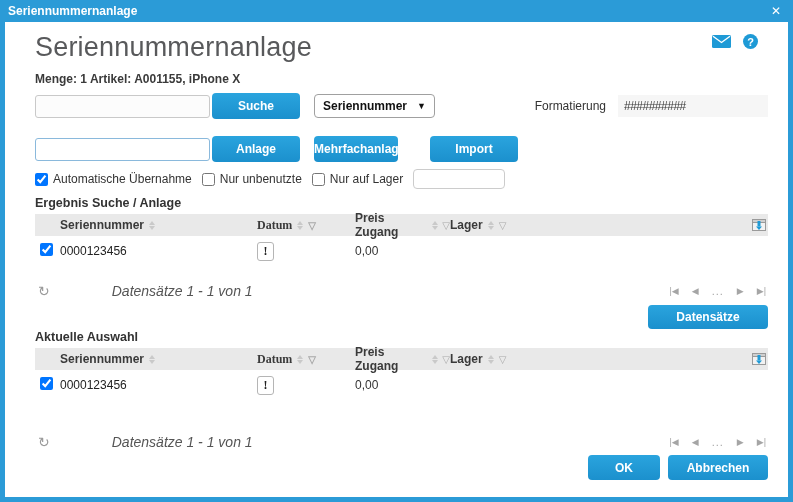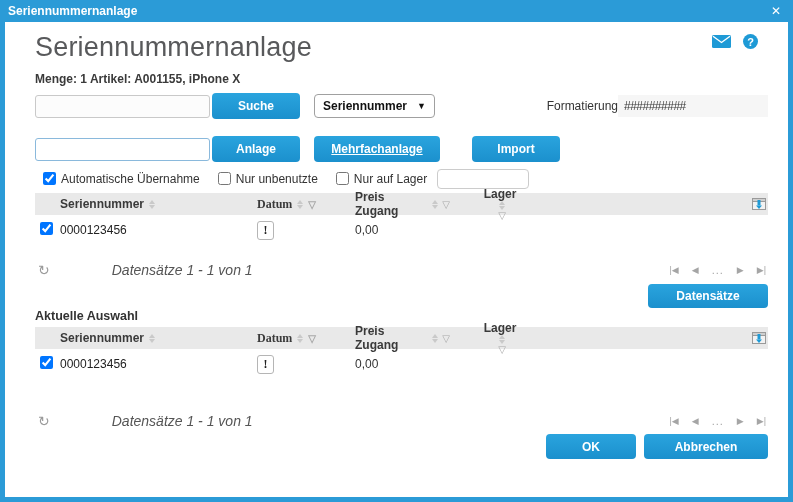--- a/index.html
+++ b/index.html
@@ -41,57 +41,57 @@
     background: #fcfcfc; padding: 0 6px; font-size: 12px; outline: none;
   }
   .text-input.blue-border { border: 1px solid #8ab9dc; background: #fff; }
 
   .btn {
     height: 26px; border: none; border-radius: 4px; color: #fff; font-weight: bold;
     font-size: 12px; cursor: pointer; font-family: inherit;
     background: linear-gradient(#2aa4de, #1b90cd);
   }
   .btn-suche, .btn-anlage { width: 88px; margin-left: 2px; }
-  .btn-mehrfach { width: 126px; margin-left: 14px; text-decoration: underline; }
+  .btn-mehrfach { width: 84px; margin-left: 14px; }
   .btn-import { width: 88px; margin-left: 32px; }
 
   .dropdown {
     margin-left: 14px; height: 24px; border: 1px solid #a0a0a0; border-radius: 4px;
     background: #fff; display: flex; align-items: center; gap: 10px; padding: 0 8px;
     font-weight: 600; color: #111; cursor: pointer;
   }
   .dropdown .arrow { font-size: 9px; color: #111; }
 
-  .format-group { margin-left: auto; display: flex; align-items: center; gap: 0; }
+  .format-group { margin-left: auto; display: flex; align-items: center; gap: 12px; }
   .format-value {
     width: 150px; height: 22px; background: #f6f6f6; display: flex; align-items: center;
     padding: 0 6px; color: #3a3a3a; letter-spacing: -0.5px;
   }
 
   .cb-row { margin-top: 7px; display: flex; align-items: center; font-size: 12px; color: #333; }
-  .cb-item { display: flex; align-items: flex-start; margin-right: 10px; margin-left: 8px; }
+  .cb-item { display: flex; align-items: flex-end; margin-right: 10px; }
   .cb-item input { width: 13px; height: 13px; margin-right: 5px; }
   .cb-filter-input {
     width: 92px; height: 20px; border: 1px solid #ccc; border-radius: 4px; padding: 0 5px;
     outline: none; font-size: 12px;
   }
 
   .section-heading { font-weight: bold; color: #333; margin-top: 7px; font-size: 12.5px; }
 
   .grid { width: 100%; margin-top: 4px; }
   .grid-header {
     background: #e9e9e9; height: 22px; display: flex; align-items: center; color: #3a3a3a;
     font-weight: bold;
   }
   .grid-row { height: 30px; display: flex; align-items: center; background: #fff; }
   .col-check { width: 25px; padding-left: 5px; }
   .col-serial { width: 197px; }
   .col-datum { width: 88px; font-family: Liberation Serif, serif; }
   .col-preis { width: 105px; padding-left: 10px; }
-  .col-lager { width: 100px; flex-direction: column; }
+  .col-lager { width: 100px; }
   .col-rest { flex: 1; }
   .col-icon { width: 22px; display: flex; justify-content: flex-end; padding-right: 2px; }
 
   .hdr-cell { display: flex; align-items: center; cursor: pointer; }
   .sort-icon { display: inline-block; width: 7px; height: 9px; position: relative; margin-left: 5px; top: 0px; }
   .sort-icon::before { content: ""; position: absolute; top: 0; left: 0;
     border-left: 3.5px solid transparent; border-right: 3.5px solid transparent; border-bottom: 4px solid #c9c9c9; }
   .sort-icon::after { content: ""; position: absolute; bottom: 0; left: 0;
     border-left: 3.5px solid transparent; border-right: 3.5px solid transparent; border-top: 4px solid #c9c9c9; }
   .filter-icon { color: #a9a9a9; font-size: 10px; margin-left: 4px; cursor: pointer; }
@@ -112,22 +112,22 @@
   .pager-nav { margin-left: auto; display: flex; align-items: center; gap: 13px; color: #a5a5a5; font-size: 9px; padding-right: 2px; }
   .pager-nav span { cursor: pointer; }
   .pager-nav .dots { font-size: 11px; letter-spacing: 1px; }
 
   .apply-row { display: flex; justify-content: flex-end; margin-top: 6px; }
   .btn-apply { width: 120px; height: 24px; }
 
   .heading-auswahl { margin-top: 1px; }
 
   .footer-row { display: flex; justify-content: flex-end; gap: 8px; margin-top: 5px; }
-  .btn-ok { width: 90px; height: 25px; }
-  .btn-cancel { width: 124px; height: 25px; }
+  .btn-ok { width: 72px; height: 25px; }
+  .btn-cancel { width: 100px; height: 25px; }
 </style>
 </head>
 <body>
 
 <div class="dialog">
 
   <div class="titlebar">
     <span>Seriennummernanlage</span>
     <span class="close">✕</span>
   </div>
@@ -176,20 +176,21 @@
         <input type="checkbox" style="">
         <span>Nur unbenutzte</span>
       </label>
       <label class="cb-item">
         <input type="checkbox" style="">
         <span>Nur auf Lager</span>
       </label>
       <input class="cb-filter-input" type="text" value="" style="">
     </div>
 
+    <div class="section-heading">Ergebnis Suche / Anlage</div>
 
     <div class="grid">
       <div class="grid-header">
         <div class="col-check"></div>
         <div class="col-serial hdr-cell">
           <span>Seriennummer</span>
           <span class="sort-icon"></span>
         </div>
         <div class="col-datum hdr-cell">
           <span>Datum</span>

